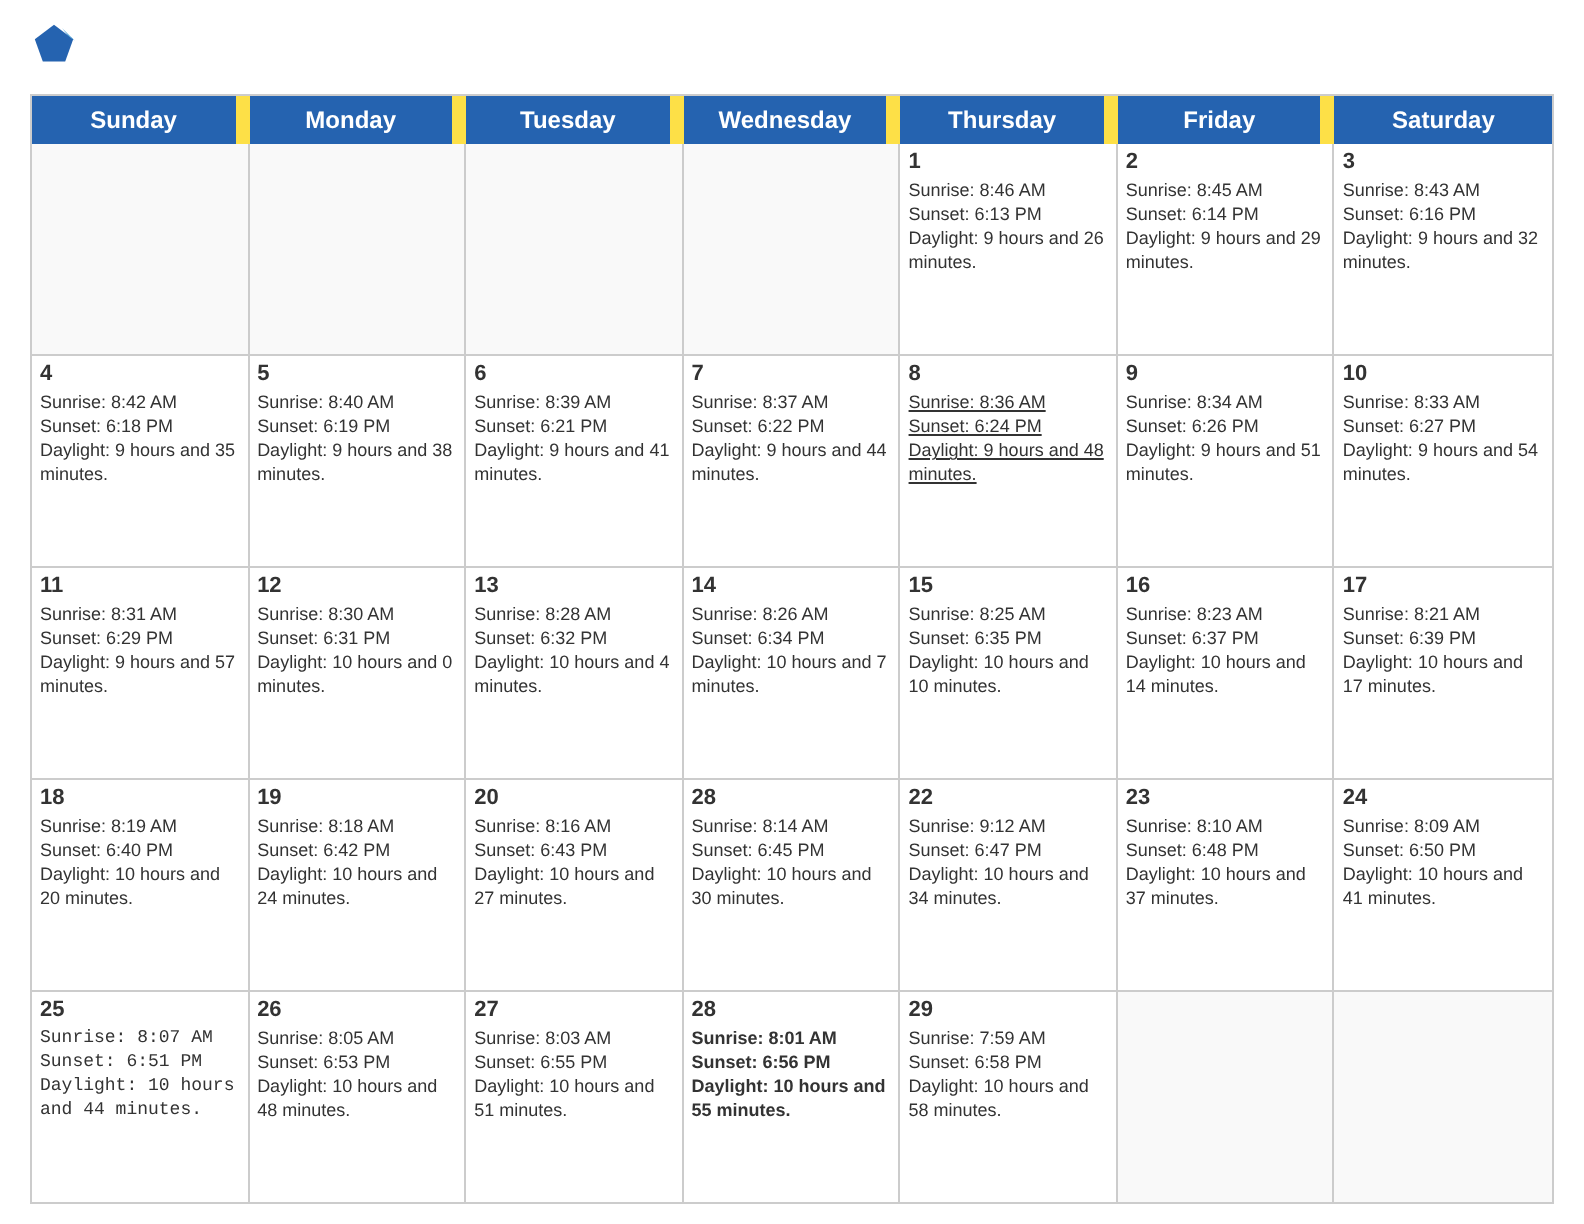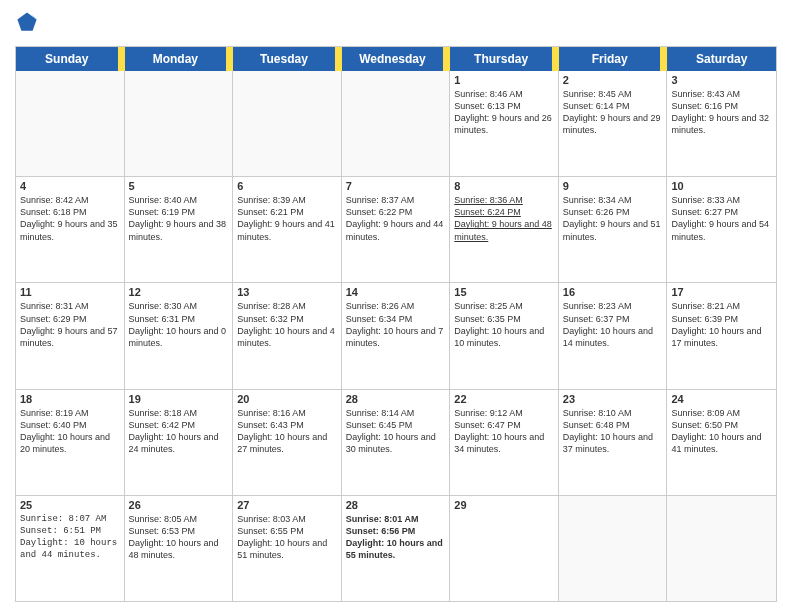--- a/index.html
+++ b/index.html
@@ -323,19 +323,22 @@
 Daylight: 10 hours and 51 minutes.</div>
           </div>
           <div class="cal-cell">
             <div class="day-number">28</div>
             <div class="cell-content" style="white-space: pre-line; font-weight: bold;">Sunrise: 8:01 AM
 Sunset: 6:56 PM
 Daylight: 10 hours and 55 minutes.</div>
           </div>
           <div class="cal-cell">
             <div class="day-number">29</div>
+            <div class="cell-content" style="white-space: pre-line;">Sunrise: 7:59 AM
+Sunset: 6:58 PM
+Daylight: 10 hours and 58 minutes.</div>
           </div>
           <div class="cal-cell empty"></div>
           <div class="cal-cell empty"></div>
         </div>
       </div>
   </div>
 </div>
 
 </body></html>

